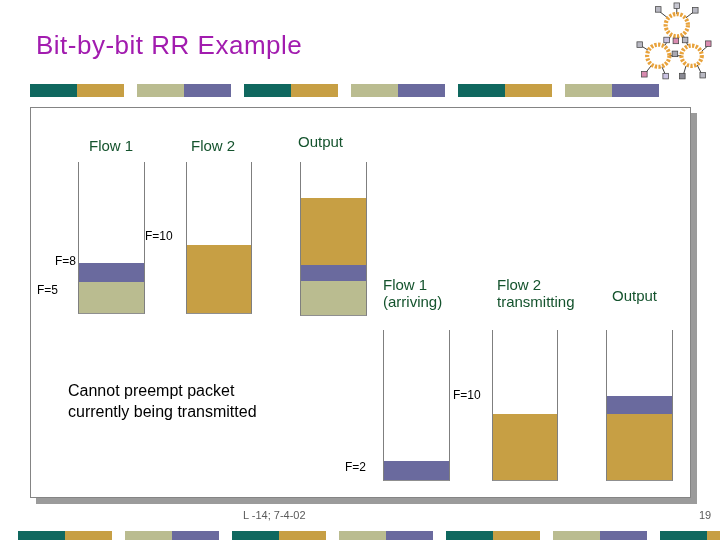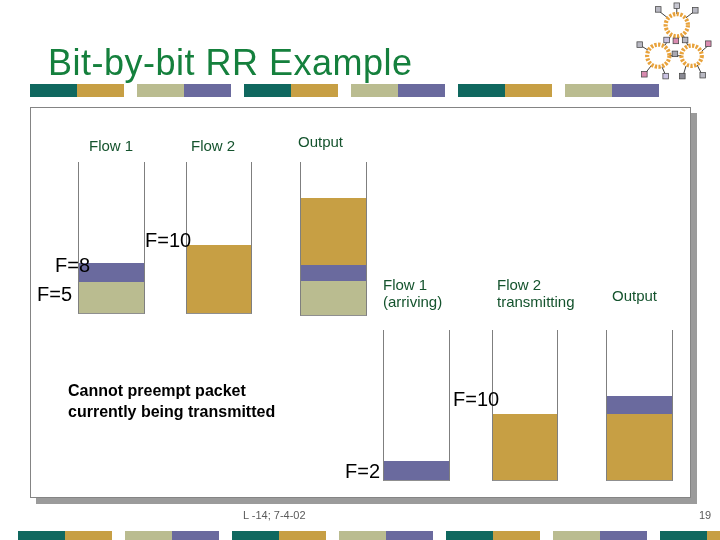--- a/index.html
+++ b/index.html
@@ -1,22 +1,22 @@
 <!DOCTYPE html>
 <html><head>
 <meta charset="utf-8">
 <style>
   html,body{margin:0;padding:0;}
   .slide{
     position:relative; width:720px; height:540px; overflow:hidden;
     background:#ffffff; font-family:"Liberation Sans", sans-serif;
   }
   .title{
-    position:absolute; left:36px; top:30px; margin:12px;
-    font-size:36px; font-weight:400; color:#15803d; letter-spacing:0.5px;
+    position:absolute; left:36px; top:30px; margin:0;
+    font-size:26px; font-weight:400; color:#a21caf; letter-spacing:0.5px;
   }
   .logo{ position:absolute; left:632px; top:2px; }
   .decobar{ position:absolute; height:13px; }
   .decobar-top{ left:30px; top:84px; width:630px; }
   .decobar-bottom{ left:18px; top:531px; width:702px; }
   .deco-block{ position:absolute; top:0; height:100%; }
   .panel{
     position:absolute; left:30px; top:107px; width:659px; height:389px;
     background:#ffffff; border:1px solid #848484; box-shadow:6px 6px 0 #9B9B9B;
   }
@@ -24,24 +24,24 @@
     position:absolute; font-size:15px; line-height:17px; color:#14532d;
     white-space:pre-line;
   }
   .qcol{
     position:absolute;
     border-left:1px solid #7f7f7f; border-right:1px solid #7f7f7f;
     border-bottom:1px solid #8f8f8f;
     display:flex; flex-direction:column; justify-content:flex-end;
   }
   .seg{ width:100%; }
-  .flabel{ position:absolute; font-size:20px; color:#000; }
+  .flabel{ position:absolute; font-size:12px; color:#000; }
   .note{
     position:absolute; left:37px; top:272px; font-size:16px; line-height:21px;
-    color:#000; white-space:pre-line;font-weight:bold;
+    color:#000; white-space:pre-line;
   }
   .footer-item{ position:absolute; top:509px; font-size:11px; color:#5A5A5A; }
   .footer-left{ left:18px; }
   .footer-center{ left:243px; }
   .footer-right{ left:699px; }
 
   
   .col-l1{ left:47px;  top:54px;  width:65px; height:151px; }
   .col-l2{ left:155px; top:54px;  width:64px; height:151px; }
   .col-l3{ left:269px; top:54px;  width:65px; height:153px; }

